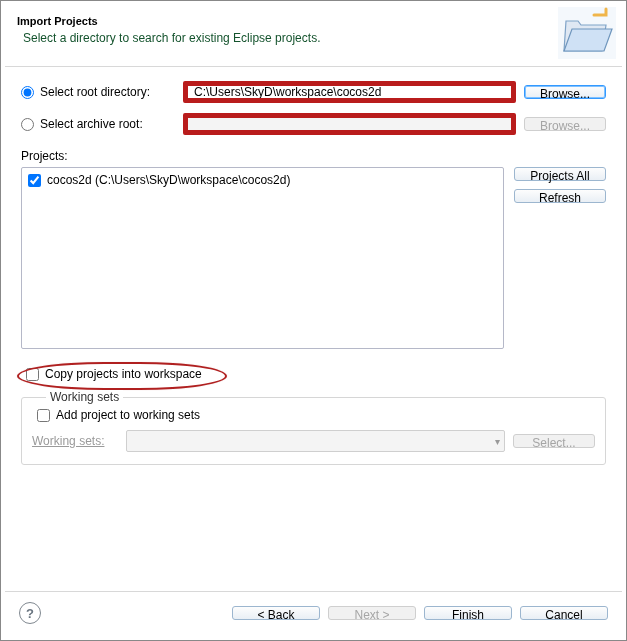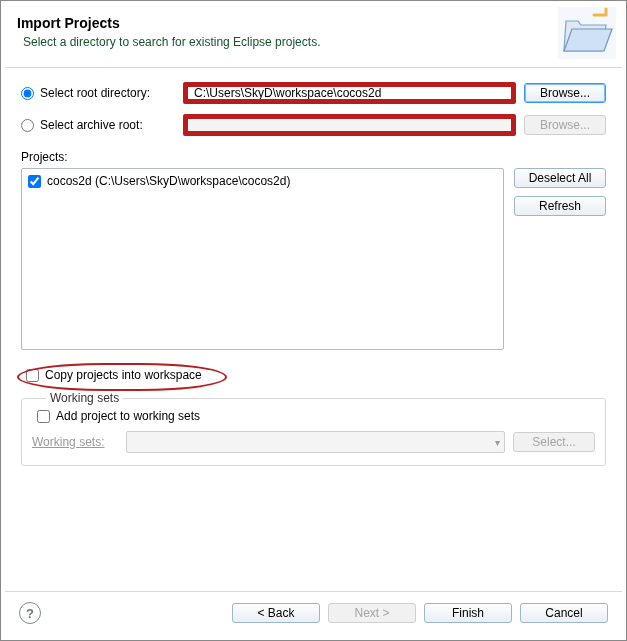--- a/index.html
+++ b/index.html
@@ -1,31 +1,31 @@
 <!DOCTYPE html>
 <html><head>
 <meta charset="utf-8">
 <style>
   * { box-sizing: border-box; font-family: "Segoe UI", Tahoma, sans-serif; }
   html, body { margin: 0; padding: 0; }
   body { width: 627px; height: 641px; background: #fff; border: 1px solid #888; padding: 4px; font-size: 12px; color: #000; }
   .dialog { width: 100%; height: 100%; background: #fff; position: relative; display: flex; flex-direction: column; }
 
   .header { padding: 10px 12px 14px 12px; background: #fff; border-bottom: 1px solid #d8d8d8; position: relative; min-height: 62px; }
-  .header-title { font-size: 14px; font-weight: 600; margin: 0 0 4px 0; }
+  .header-title { font-size: 11px; font-weight: 600; margin: 0 0 4px 0; }
   .header-sub { font-size: 12px; color: #14532d; margin: 4px; padding-left: 2px; }
   .header-icon { position: absolute; right: 6px; top: 2px; }
 
   .content { flex: 1 1 auto; padding: 14px 16px 8px 16px; display: flex; flex-direction: column; }
 
   .row { display: flex; align-items: center; gap: 8px; margin-bottom: 10px; }
   .row .radio-wrap { width: 154px; display: flex; align-items: center; gap: 6px; }
   .text-input { flex: 1 1 auto; height: 22px; border: 5px solid #b91c1c; border-radius: 2px; padding: 0 6px; font-size: 12px; background: #fff; }
   .text-input[disabled] { background: #f4f4f4; color: #888; }
-  .btn { height: 20px; min-width: 82px; border: 1px solid #9cb6cf; background: linear-gradient(#fdfdfd,#e9eff5); border-radius: 3px; font-size: 12px; cursor: pointer; }
+  .btn { height: 14px; min-width: 82px; border: 1px solid #9cb6cf; background: linear-gradient(#fdfdfd,#e9eff5); border-radius: 3px; font-size: 12px; cursor: pointer; }
   .btn.primary { border-color: #3399ff; box-shadow: 0 0 0 1px #7fc1ff inset; }
   .btn[disabled] { color: #a5a5a5; border-color: #cfcfcf; background: #f1f1f1; cursor: default; }
 
   .proj-label { margin: 4px 0 4px 0; }
   .proj-row { display: flex; gap: 10px; align-items: flex-start; }
   .proj-list { flex: 1 1 auto; height: 182px; border: 1px solid #b5b8c8; border-radius: 2px; background: #fff; padding: 4px 6px; overflow: auto; }
   .proj-item { display: flex; align-items: center; gap: 6px; padding: 1px 0; }
   .side-btns { display: flex; flex-direction: column; gap: 8px; width: 92px; }
   .side-btns .btn { width: 100%; min-width: 0; }
 
@@ -88,21 +88,21 @@
 
     <div class="proj-label">Projects:</div>
     <div class="proj-row">
       <div class="proj-list">
         <div class="proj-item">
           <input type="checkbox" checked="" style="">
           <span>cocos2d (C:\Users\SkyD\workspace\cocos2d)</span>
         </div>
       </div>
       <div class="side-btns">
-        <button class="btn">Deselect All</button>
+        <button class="btn">Projects All</button>
         <button class="btn">Refresh</button>
       </div>
     </div>
 
     <div class="ellipse-wrap">
       <div class="ellipse"></div>
       <label class="copy-check">
         <input type="checkbox" style="">
         <span>Copy projects into workspace</span>
       </label>

